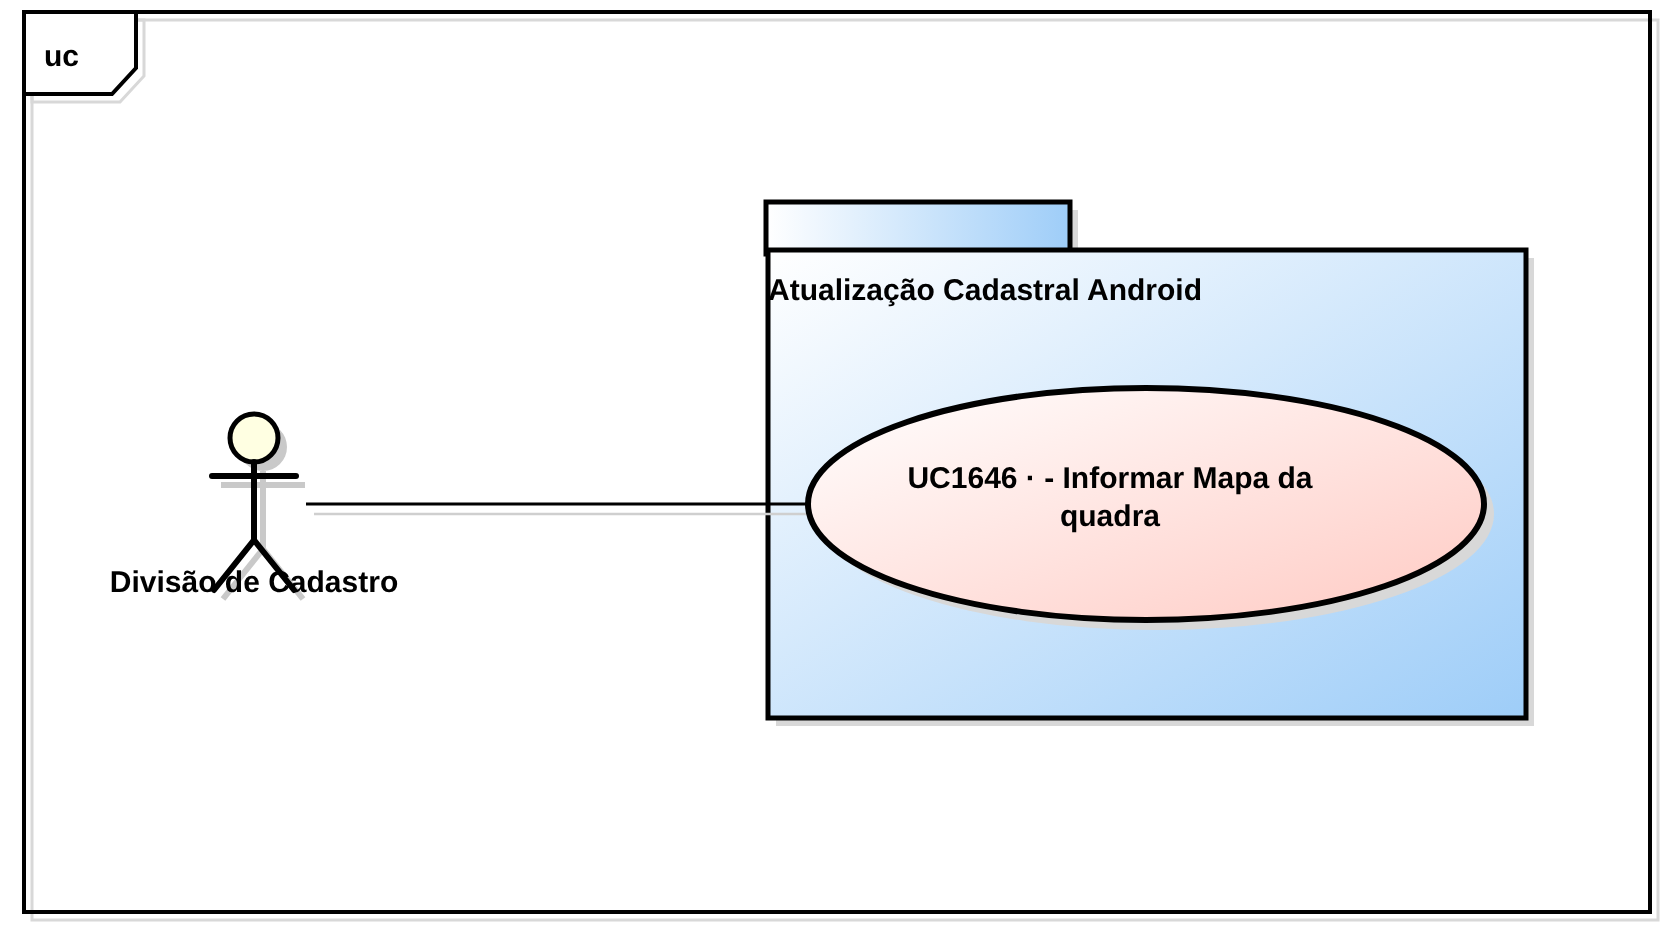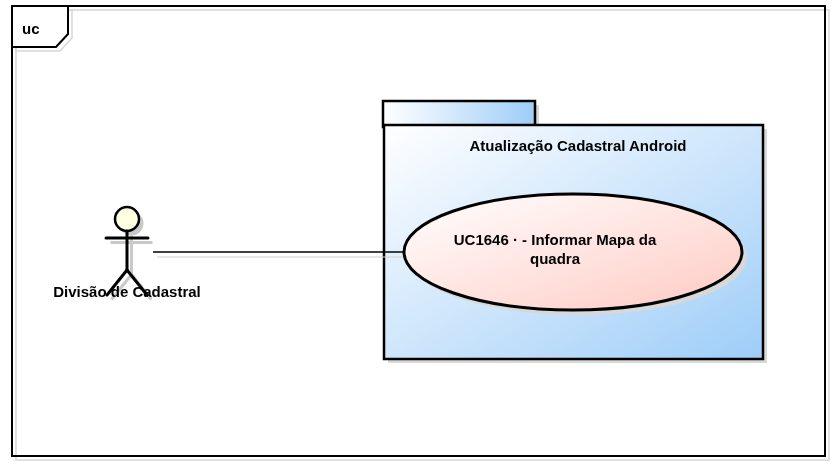--- a/index.html
+++ b/index.html
@@ -13,21 +13,21 @@
   .stage { position: absolute; left: 0; top: 0; width: 833px; height: 474px; }
   .stage svg { position: absolute; left: 0; top: 0; }
   .lbl {
     position: absolute;
     color: #000000;
     font-weight: bold;
     font-size: 15px;
     white-space: nowrap;
   }
   .frame-label   { left: 22px;  top: 20px; }
-  .pkg-title     { left: 384px; top: 137px; width: 388px; text-align: center; }
+  .pkg-title     { left: 384px; top: 137px; width: 388px; text-align: left; }
   .usecase-label { left: 404px; top: 230px; width: 302px; text-align: center; line-height: 19px; white-space: normal; }
   .actor-label   { left: 35px;  top: 283px; width: 184px; text-align: center; }
 </style>
 </head>
 <body>
 
 <div class="stage">
 
   <svg width="833" height="474" viewBox="0 0 833 474">
     <defs>
@@ -82,14 +82,14 @@
 
   <div class="lbl frame-label">uc</div>
 
   <div class="lbl pkg-title">Atualização Cadastral Android</div>
 
   <div class="lbl usecase-label">
     <span>UC1646 · - Informar Mapa da</span><br>
     <span>quadra</span>
   </div>
 
-  <div class="lbl actor-label">Divisão de Cadastral</div>
+  <div class="lbl actor-label">Divisão de Cadastro</div>
 </div>
 
 </body></html>

